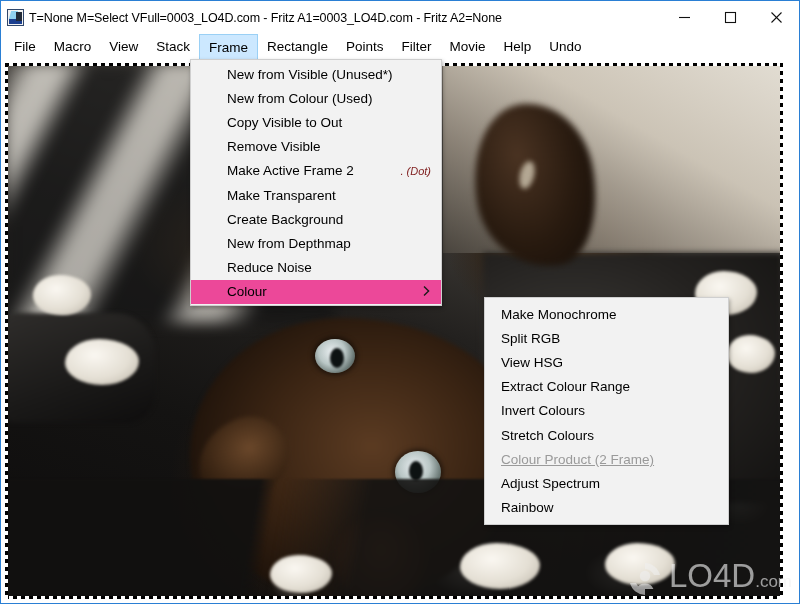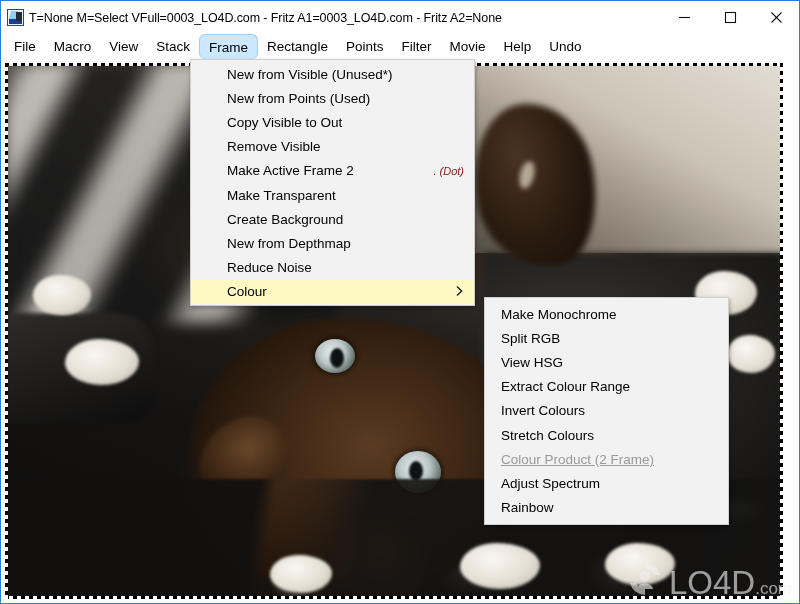--- a/index.html
+++ b/index.html
@@ -82,21 +82,20 @@
     font-size: 13.5px;
     color: #000000;
     white-space: nowrap;
     height: 25px;
   }
   .menu-item.active {
     background: #cce8ff;
     border-left: 1px solid #9ad0f5;
     border-right: 1px solid #9ad0f5;
     border-top: 1px solid #9ad0f5;
-    border-radius: 6px;
   }
 
   
   #canvas-area {
     position: absolute; left: 1px; top: 58px;
     width: 796px; height: 544px;
     background: #ffffff;
     overflow: hidden;
   }
   #photo-frame {
@@ -272,21 +271,21 @@
   #ants .ant-l, #ants .ant-r {
     position: absolute; top: 0; height: 100%; width: 3px;
     background-image: repeating-linear-gradient(180deg, #000 0 4px, #fff 4px 8px);
   }
   #ants .ant-l { left: 0; }
   #ants .ant-r { right: 0; }
 
   
   #watermark {
     position: absolute; right: 6px; bottom: 4px;
-    display: flex; align-items: flex-end;
+    display: flex; align-items: flex-start;
     opacity: 0.62;
     z-index: 6;
     pointer-events: none;
   }
   #watermark .wm-logo {
     width: 40px; height: 40px;
     margin-right: 4px;
     position: relative;
   }
   #watermark .wm-text {
@@ -297,21 +296,21 @@
     font-family: "Liberation Sans", sans-serif;
   }
   #watermark .wm-text .dotcom {
     font-size: 17px;
   }
 
   
   #frame-menu {
     position: absolute;
     left: 189px; top: 58px;
-    width: 285px;
+    width: 252px;
     background: #f2f2f2;
     border: 1px solid #cfcfcf;
     box-shadow: 1px 2px 4px rgba(0,0,0,0.30);
     padding: 2px 0 1px 0;
     z-index: 50;
   }
   .dd-item {
     height: 24.2px;
     display: flex; align-items: center;
     padding-left: 36px;
@@ -321,21 +320,21 @@
     white-space: nowrap;
     position: relative;
   }
   .dd-item .dd-accel {
     margin-left: auto;
     font-size: 11px;
     color: #7f1d1d;
     font-style: italic;
   }
   .dd-item.highlight {
-    background: #fef9c3;
+    background: #ec4899;
   }
   .dd-item .arrow {
     position: absolute; right: 11px; top: 50%;
     transform: translateY(-50%);
   }
 
   
   #colour-submenu {
     position: absolute;
     left: 483px; top: 296px;
@@ -466,21 +465,21 @@
       </div>
       <div class="wm-text"><span>LO4D</span><span class="dotcom">.com</span></div>
     </div>
   </div>
 
   <div id="frame-menu">
       <div class="dd-item">
         <span>New from Visible (Unused*)</span>
       </div>
       <div class="dd-item">
-        <span>New from Points (Used)</span>
+        <span>New from Colour (Used)</span>
       </div>
       <div class="dd-item">
         <span>Copy Visible to Out</span>
       </div>
       <div class="dd-item">
         <span>Remove Visible</span>
       </div>
       <div class="dd-item">
         <span>Make Active Frame 2</span>
         <span class="dd-accel">. (Dot)</span>

